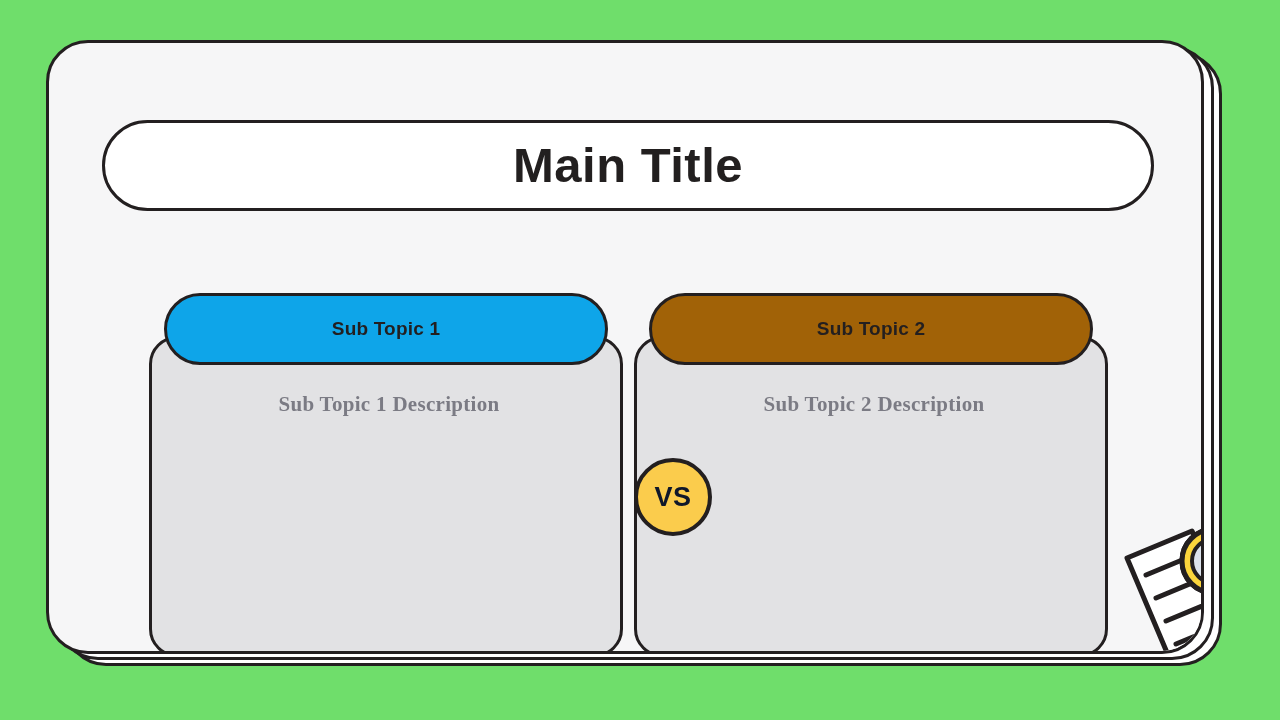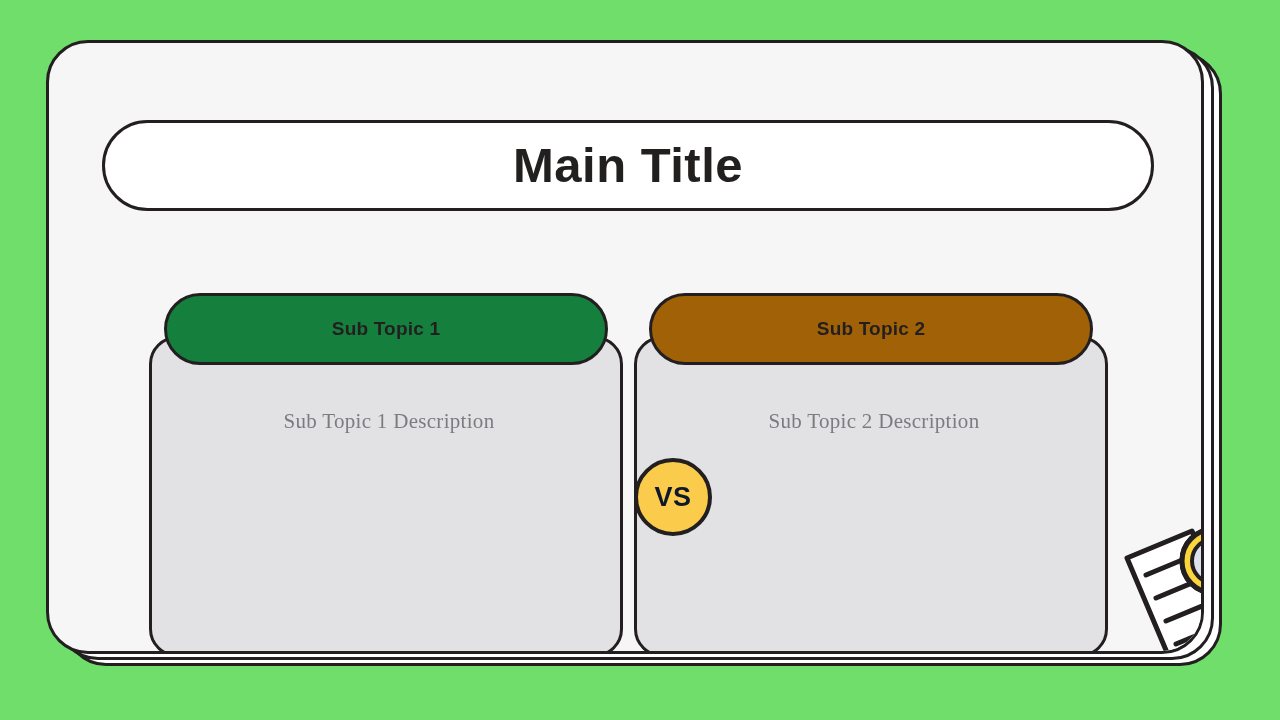--- a/index.html
+++ b/index.html
@@ -97,47 +97,48 @@
     height: 321px;
     background: #E2E2E4;
     border: 3px solid #231F20;
     border-radius: 28px;
     box-sizing: border-box;
   }
 
   .panel-desc {
     position: absolute;
     left: 0;
-    top: 70px;
+    top: 53px;
     width: 474px;
     text-align: center;
     font-family: "Liberation Serif", serif;
     font-size: 21px;
     color: #7B7B84;
     letter-spacing: 0.3px;
+    font-weight: bold;
   }
 
   .topic-pill {
     position: absolute;
     left: 15px;
     top: 0;
     width: 444px;
     height: 72px;
     border: 3px solid #231F20;
     border-radius: 36px;
     box-sizing: border-box;
     display: flex;
     align-items: center;
     justify-content: center;
     font-size: 19px;
     font-weight: bold;
     color: #231F20;
     letter-spacing: 0.2px;
   }
-  .topic-pill-1 { background: #15803d; }
+  .topic-pill-1 { background: #0ea5e9; }
   .topic-pill-2 { background: #a16207; }
 
   
   #vs-badge {
     position: absolute;
     left: 585px;
     top: 415px;
     width: 78px;
     height: 78px;
     border-radius: 50%;

